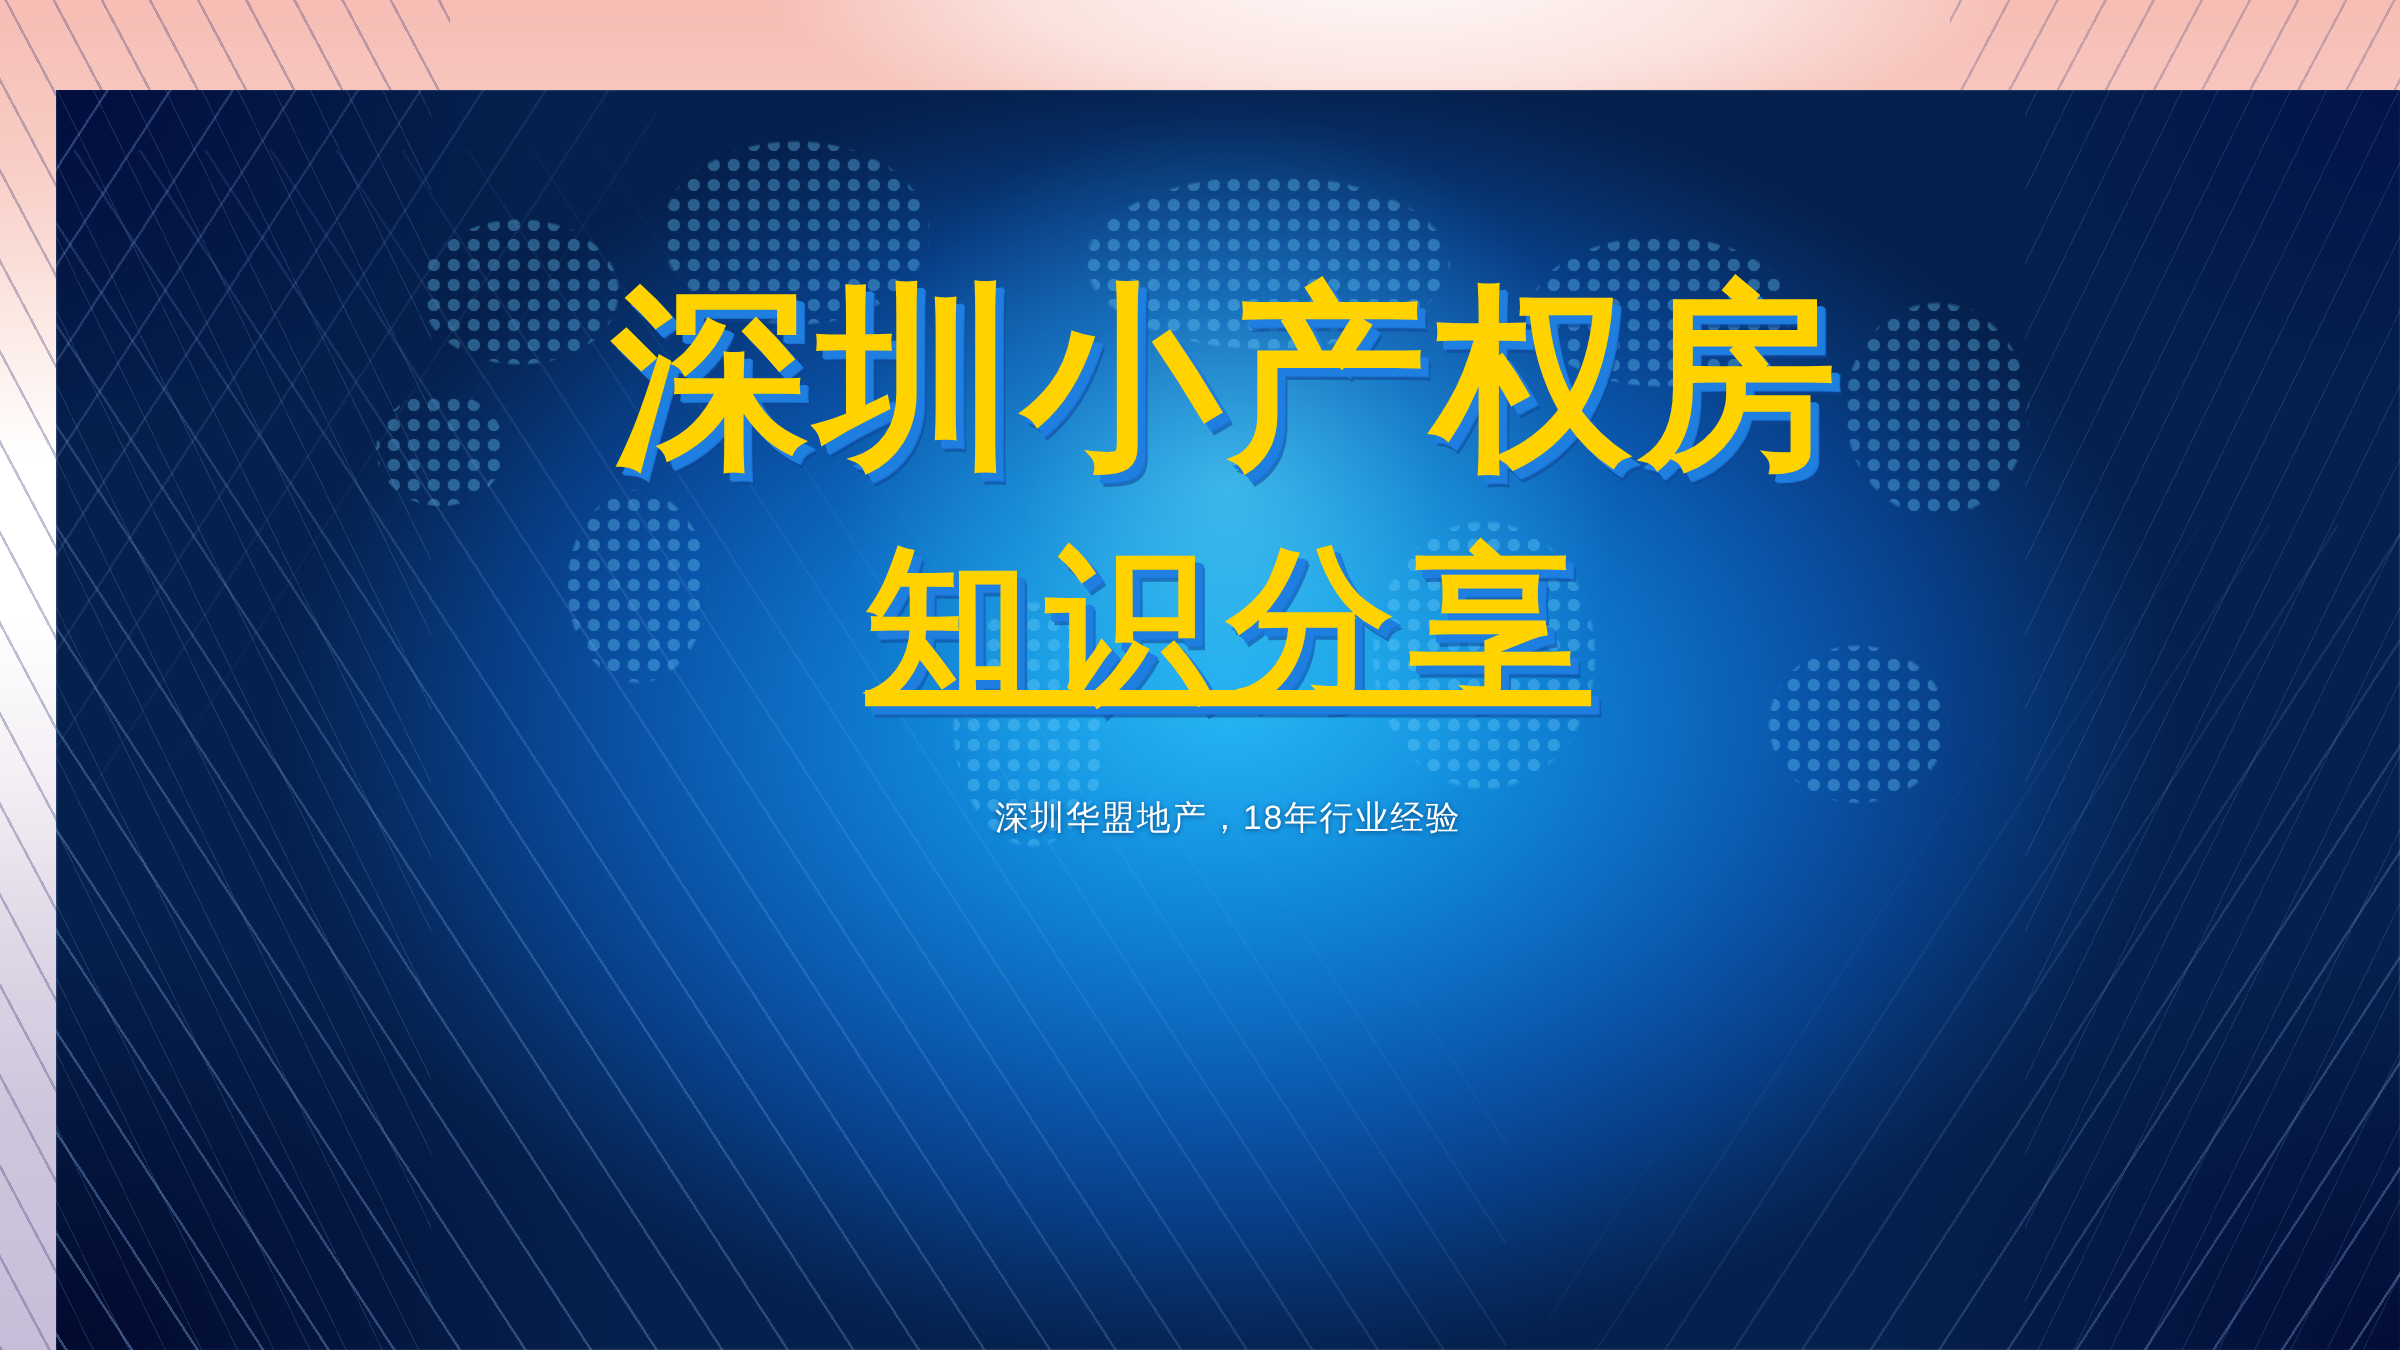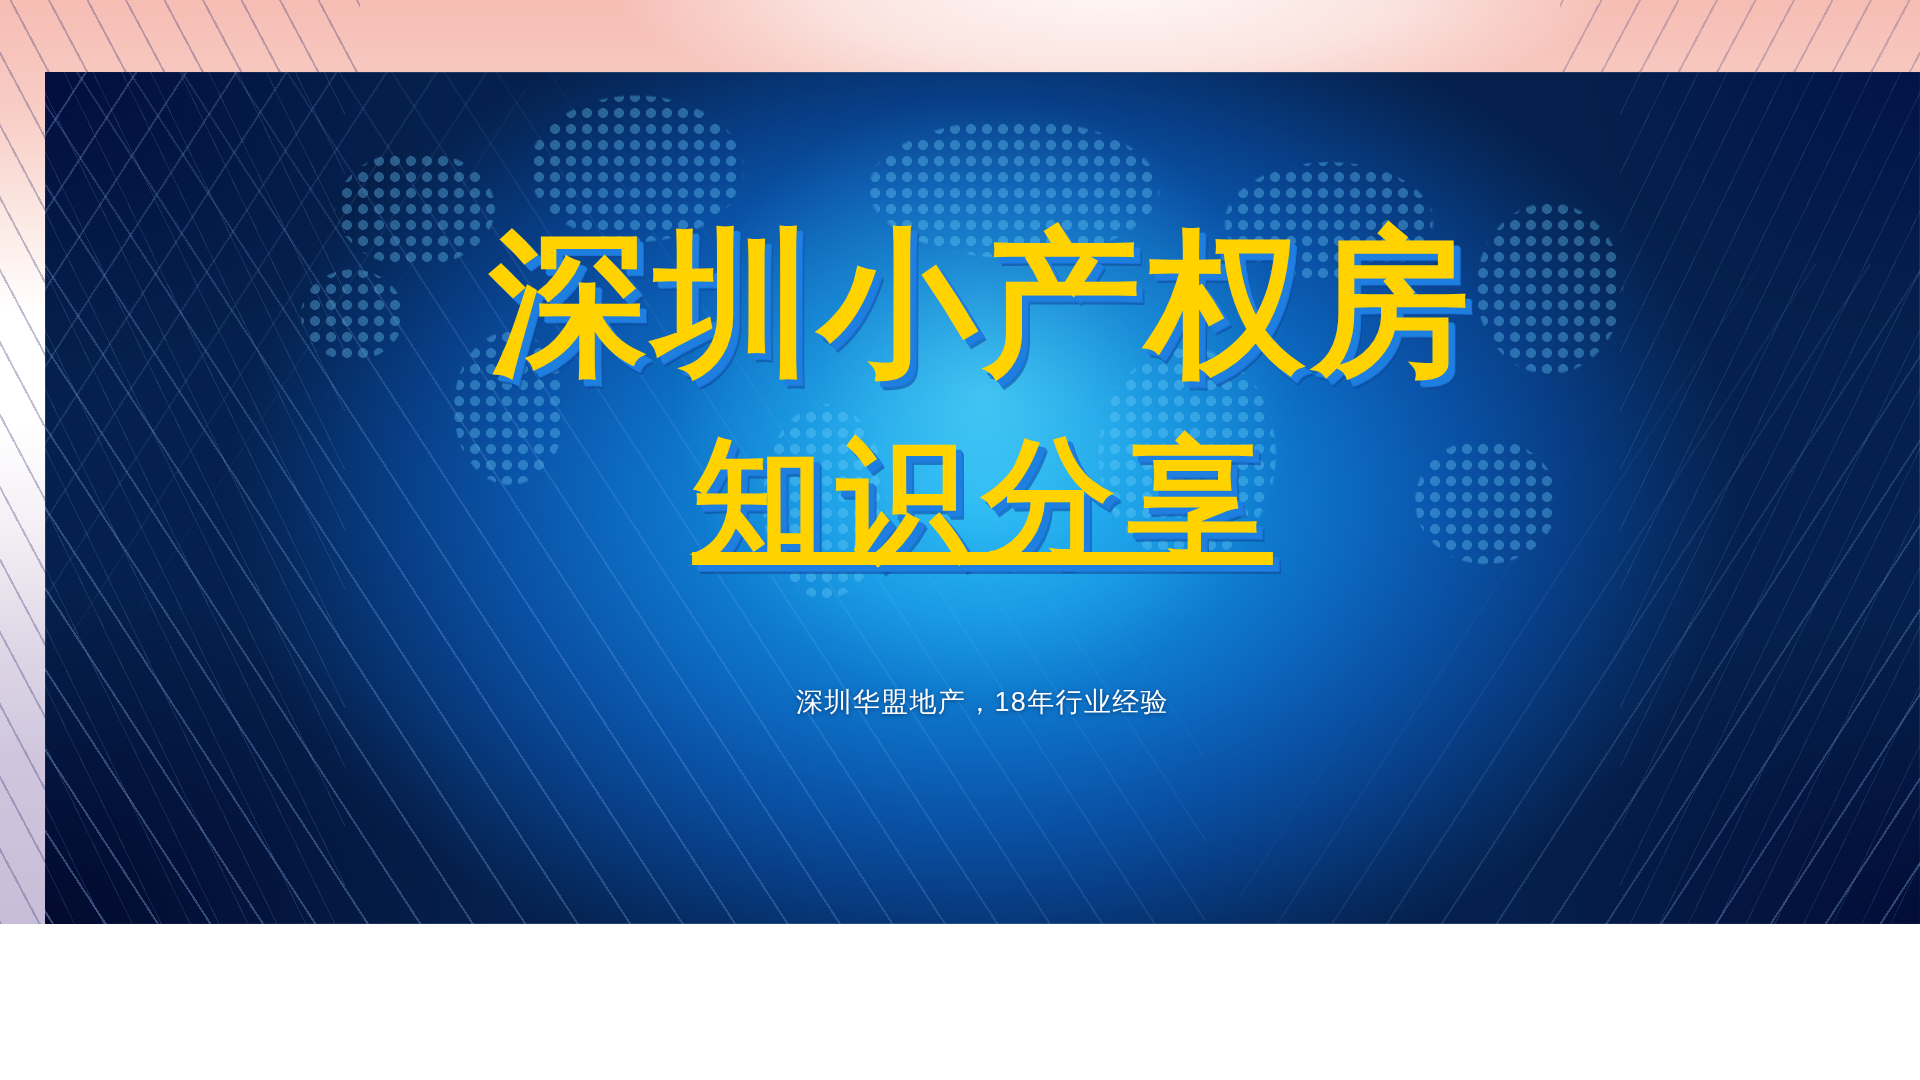--- a/index.html
+++ b/index.html
@@ -1,21 +1,21 @@
 <!DOCTYPE html>
 <html><head>
 <meta charset="utf-8">
 <style>
   html,body{margin:0;padding:0;}
   body{
     width:1920px;height:1080px;overflow:hidden;
     font-family:"Liberation Sans","DejaVu Sans",sans-serif;
     background:#ffffff;
   }
-  #stage{position:relative;width:1920px;height:924px;overflow:hidden;}
+  #stage{position:relative;width:1920px;height:1080px;overflow:hidden;}
 
   
   .bg-base{
     position:absolute;inset:0;
     background:
       linear-gradient(to bottom,
         #f6bdb4 0%,
         #f8cdc5 12%,
         #fdeeea 26%,
         #ffffff 34%,
@@ -158,21 +158,21 @@
     white-space:nowrap;
     text-shadow:
        5px 5px 0 #1f7fe0,
        6px 6px 0 #1f7fe0,
        7px 7px 0 #1a72d4,
        8px 9px 0 rgba(14,70,150,.55);
   }
   .title-1{font-size:158px;margin-top:152px;}
   .title-2{font-size:132px;margin-top:52px;letter-spacing:.10em;text-decoration:underline;}
   .subtitle{
-    margin-top:118px;
+    margin-top:70px;
     color:#ffffff;
     font-size:27px;
     letter-spacing:.05em;
     text-shadow:0 1px 4px rgba(0,20,60,.6);
     white-space:nowrap;
   }
 </style>
 </head>
 <body>
 

